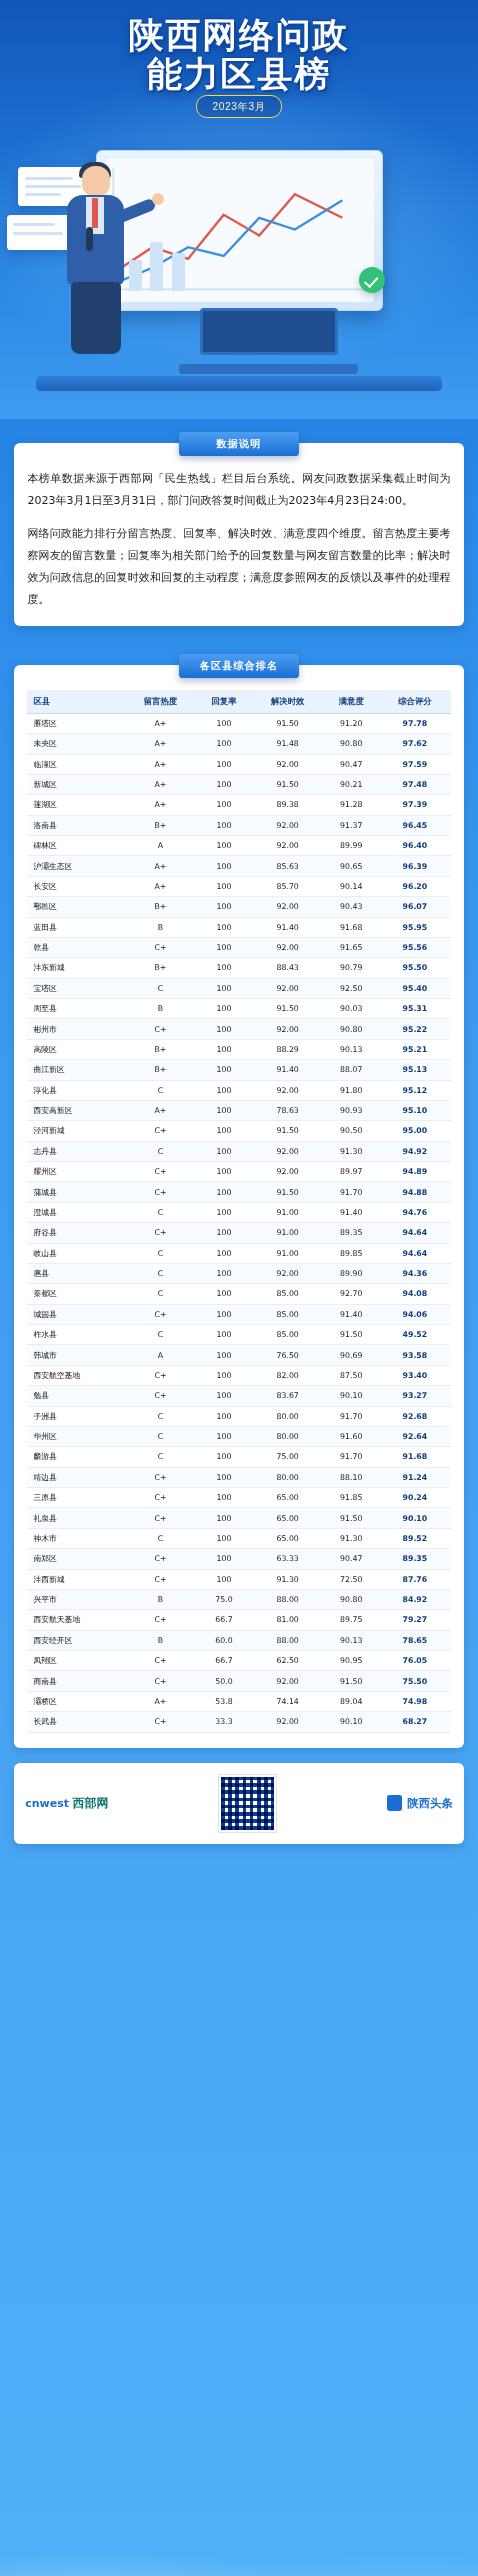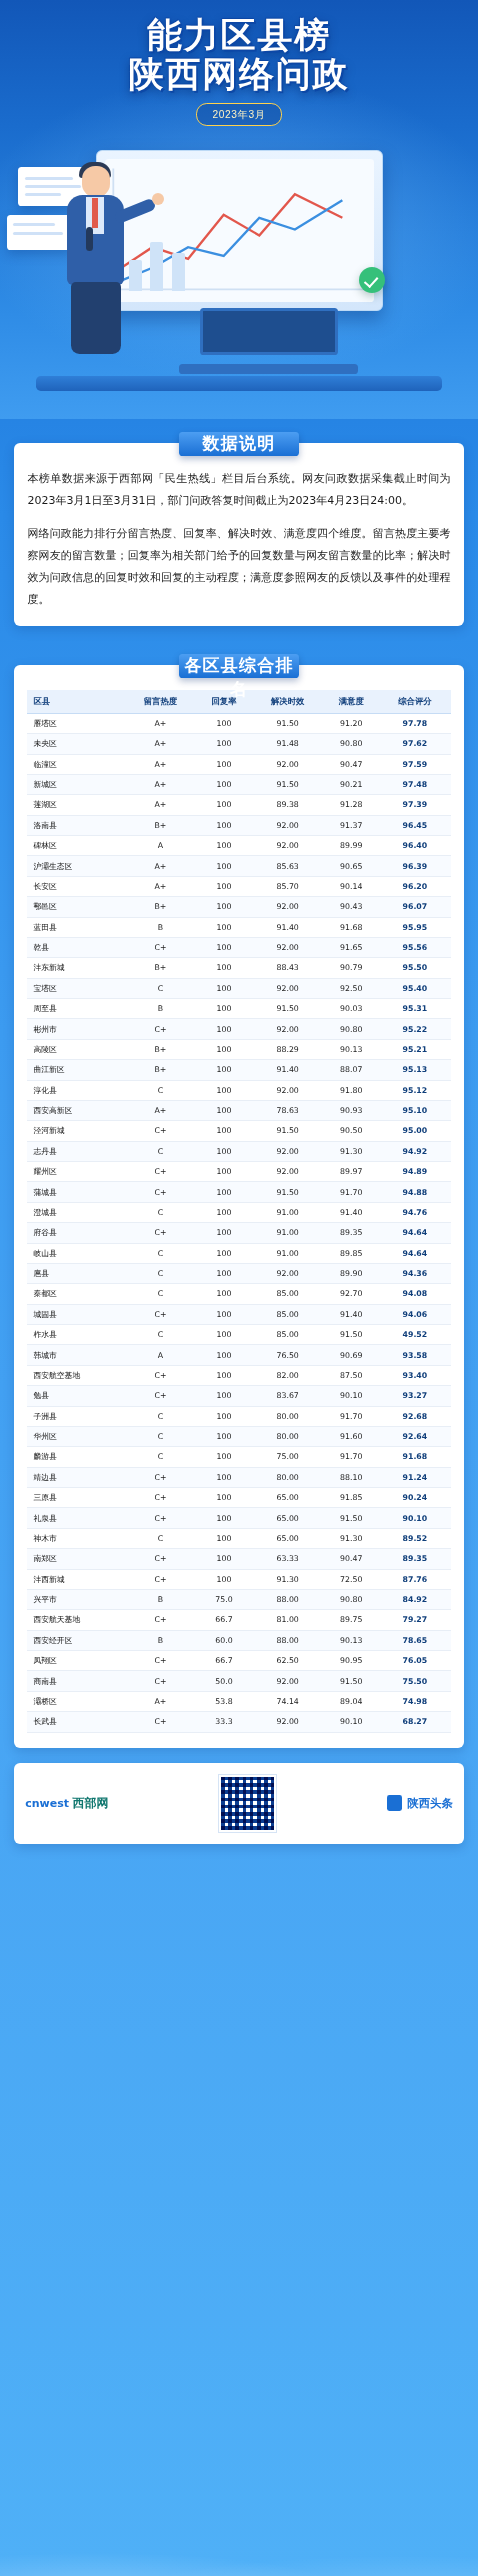--- a/index.html
+++ b/index.html
@@ -45,21 +45,21 @@
     text-shadow:
       0 0 1.2px #0b3f96,
       1.8px 1.8px 0 #0d49a8,
       -0.6px -0.6px 0 #0d49a8,
       0 3.6px 9.6px rgba(0,30,90,0.55);
     font-family: "DejaVu Sans", "Liberation Sans", sans-serif;
   }
   .main-title .ln { display:block; }
   .date-badge {
     display: inline-block;
-    margin-top: 9px;
+    margin-top: 1px;
     padding: 3.6px 15.6px;
     border: 1.2px solid #ffd24d;
     border-radius: 10.8px;
     color: #fff3c4;
     font-size: 10.2px;
     letter-spacing: 0.6px;
     background: rgba(10,60,140,0.35);
   }
 
   
@@ -205,21 +205,21 @@
     padding: 13px 13px 15.6px 13px;
   }
   .card-title {
     display: block;
     margin: -24px auto 12px auto;
     width: 120px;
     height: 24px;
     line-height: 24px;
     text-align: center;
     color: #ffffff;
-    font-size: 17px;
+    font-size: 10px;
     font-weight: bold;
     letter-spacing: 1.2px;
     background: linear-gradient(180deg,#4c9ef2,#1a6fd4);
     border-radius: 3.6px;
     box-shadow: 0 3px 7.2px rgba(0,40,110,0.3);
   }
   .para {
     font-size: 11px;
     line-height: 2.0;
     color: #1b1b1b;
@@ -309,22 +309,22 @@
 </head>
 <body>
 
 <div class="page">
 
   <div class="hero">
     <div class="hero-glow"></div>
 
     <div class="title-wrap">
       <div class="main-title">
+        <span class="ln">陕西网络问政</span>
         <span class="ln">能力区县榜</span>
-        <span class="ln">陕西网络问政</span>
       </div>
       <div class="date-badge">2023年3月</div>
     </div>
 
     <div class="illus">
       <div class="screen-board">
         <div class="board-inner">
           <svg class="chart-line" viewBox="0 0 452 242" preserveAspectRatio="none">
             <polyline points="20,190 80,150 140,170 200,95 260,130 320,60 400,100" fill="none" stroke="#e2574c" stroke-width="4"></polyline>
             <polyline points="20,210 80,185 140,150 200,165 260,100 320,120 400,70" fill="none" stroke="#3b8fe0" stroke-width="4"></polyline>

